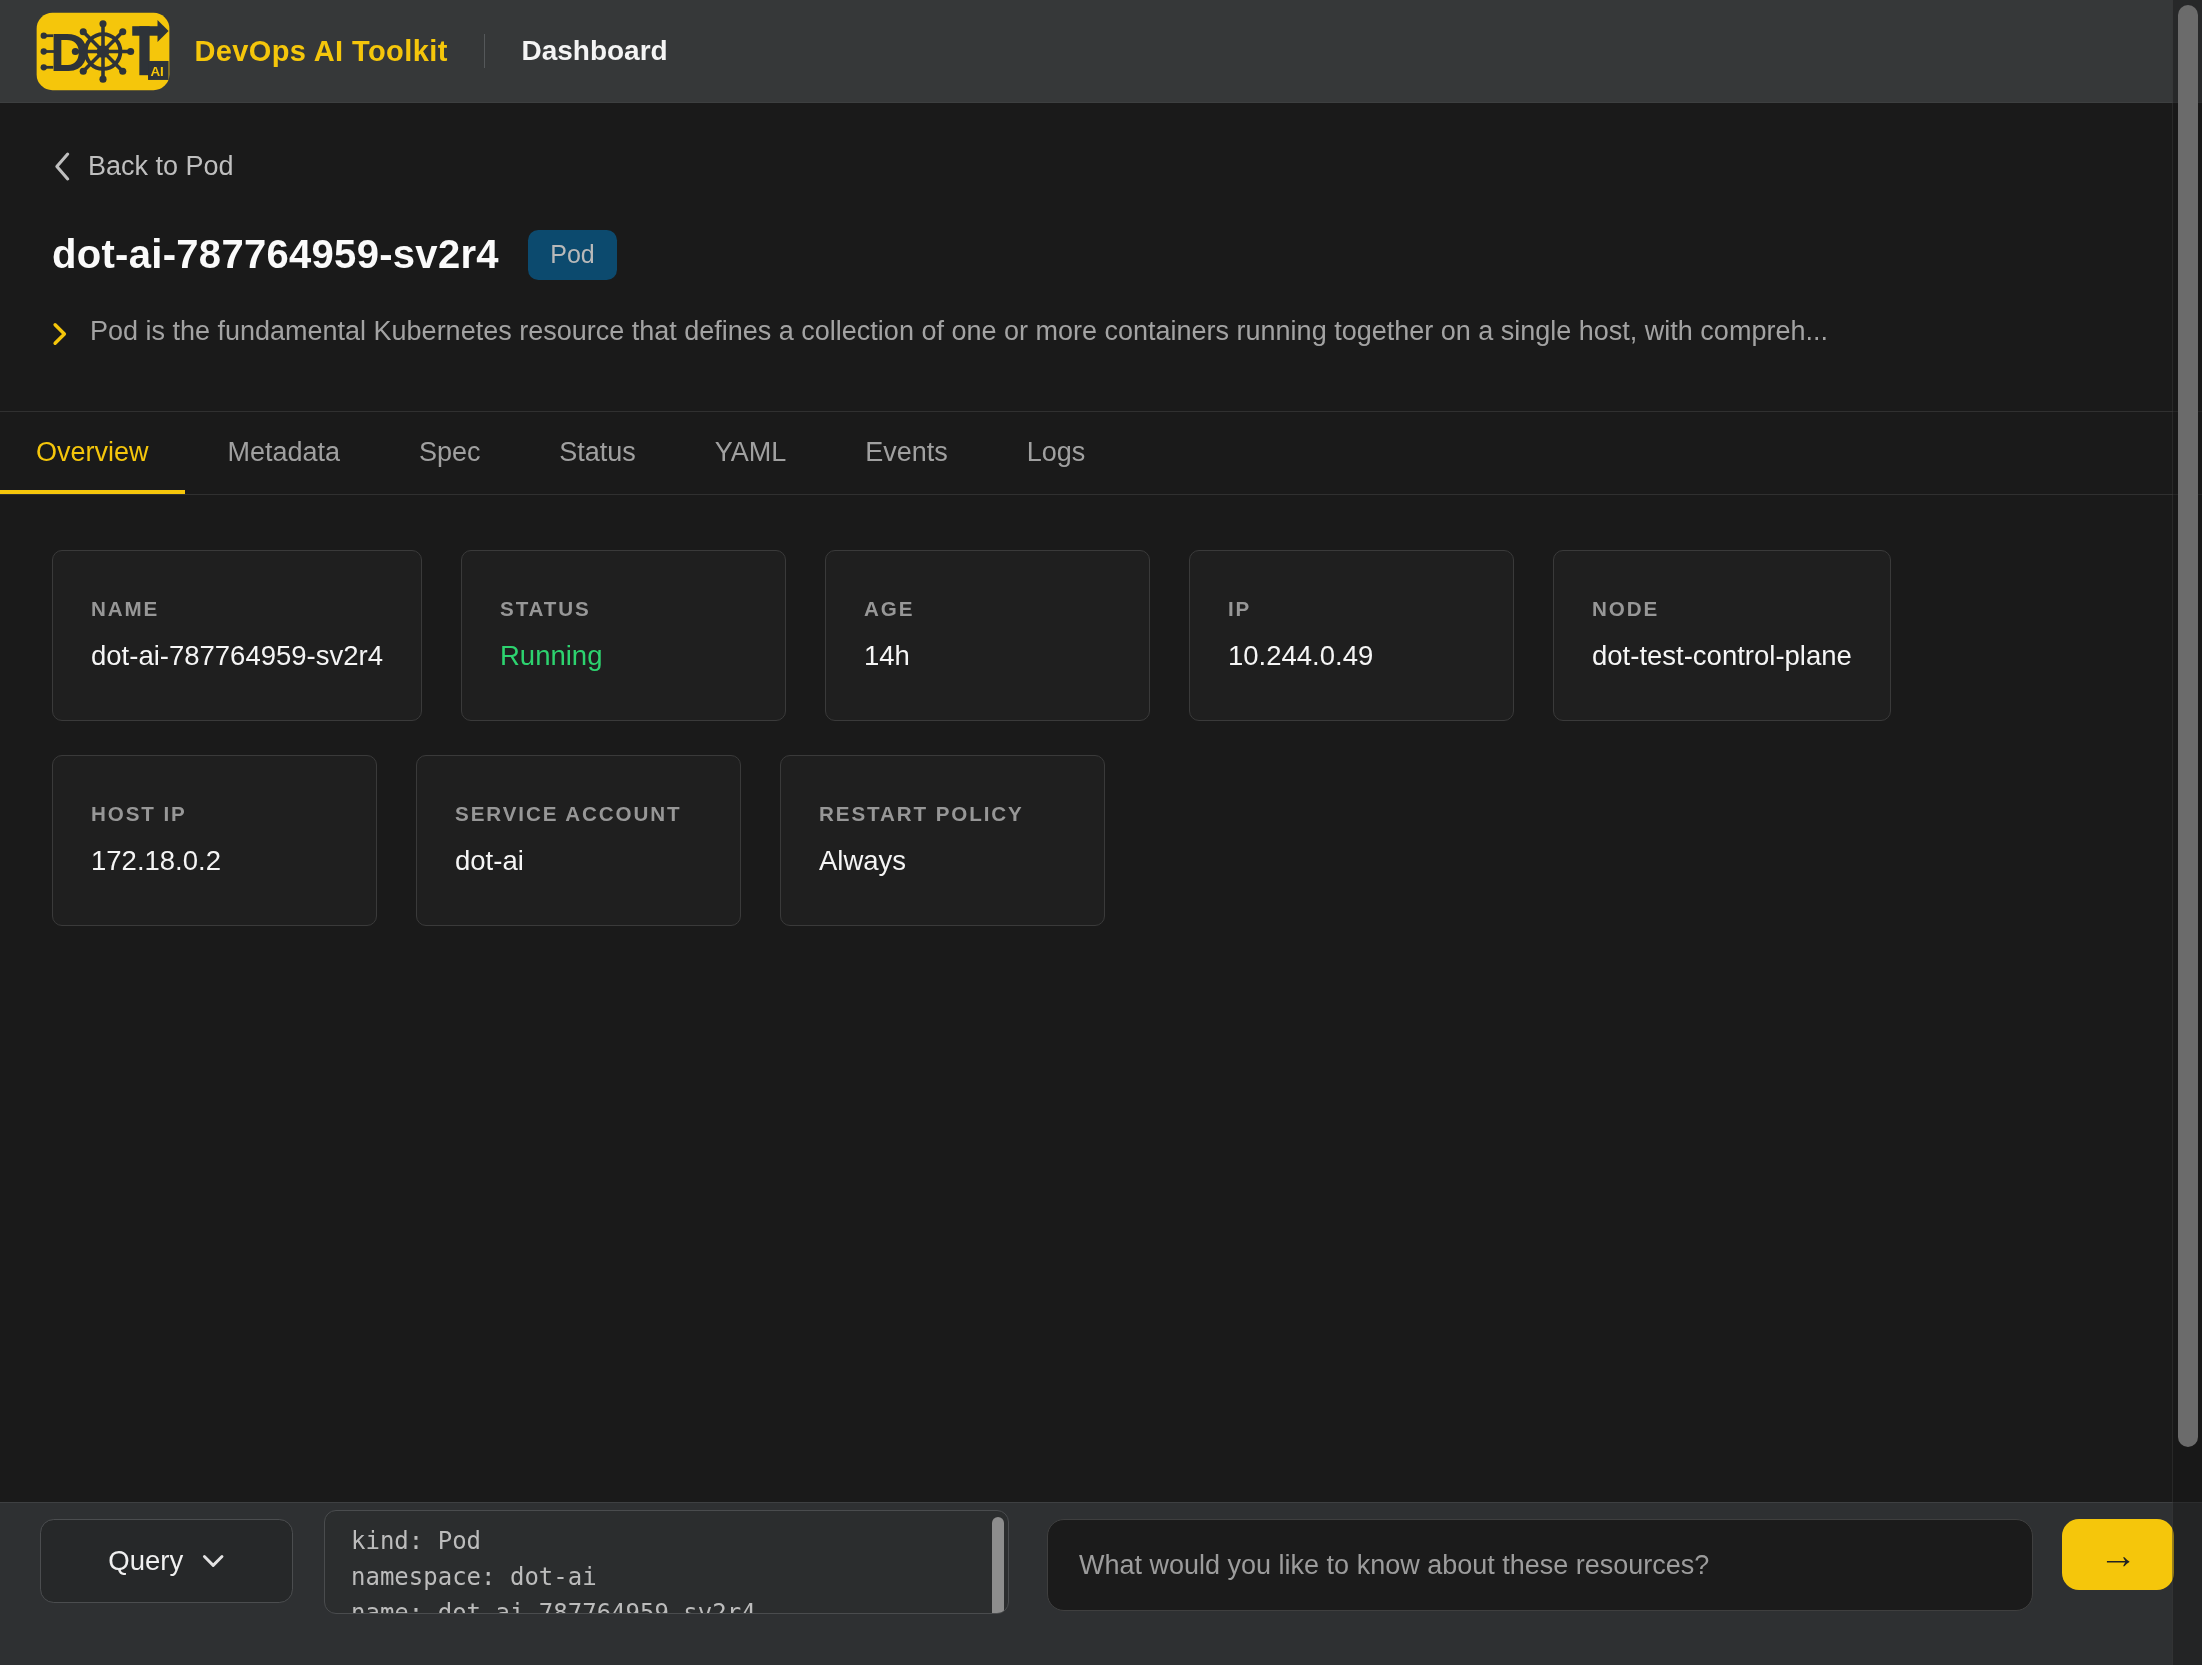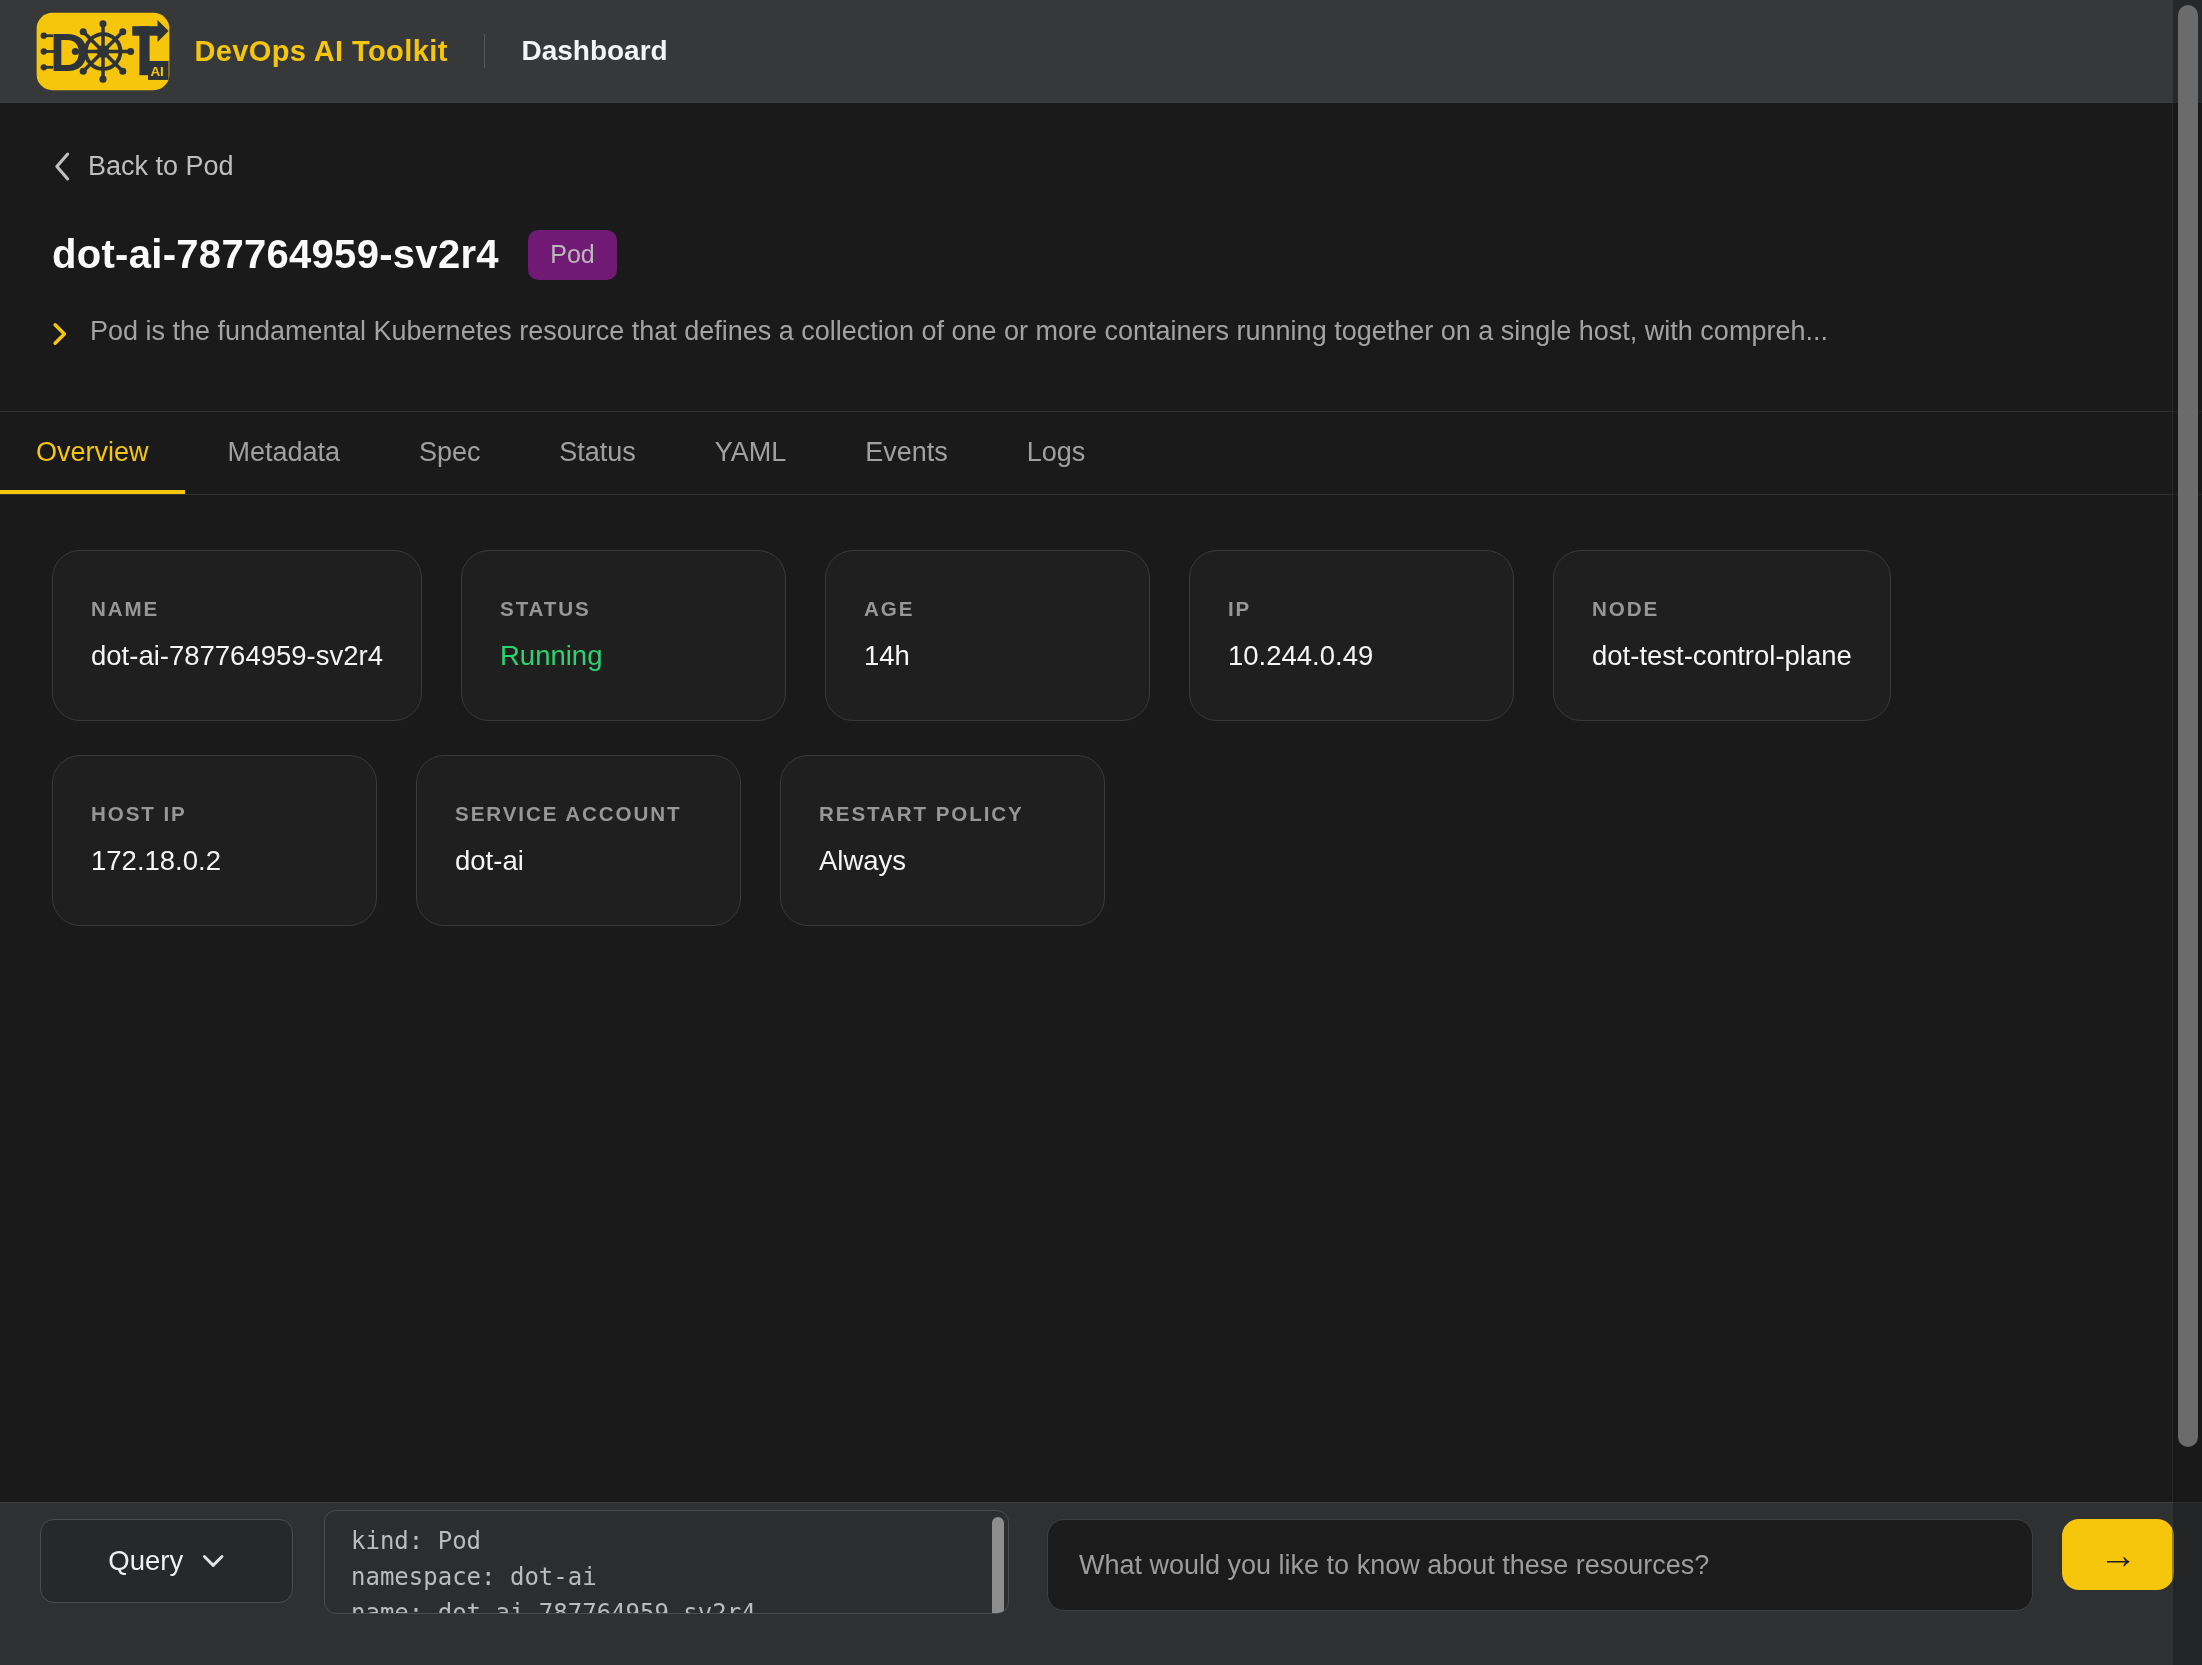--- a/index.html
+++ b/index.html
@@ -50,21 +50,21 @@
   .back-link{
     display:inline-flex;align-items:center;gap:17px;
     color:#bfbfbf;font-size:27px;cursor:pointer;
   }
   .title-row{
     display:flex;align-items:center;gap:29px;
     margin-top:45px;
   }
   .page-title{font-size:40px;font-weight:700;color:#fafafa;letter-spacing:0.3px;}
   .kind-badge{
-    background:#701a75;color:#b9b9b9;
+    background:#0c4a6e;color:#b9b9b9;
     font-size:25px;padding:10.3px 22.4px;border-radius:10.3px;
   }
   .desc-row{
     display:flex;align-items:flex-end;gap:22.4px;
     margin-top:36px;padding-bottom:64px;
     cursor:pointer;
   }
   .desc-text{
     color:#a3a3a3;font-size:27px;
     white-space:nowrap;overflow:hidden;text-overflow:ellipsis;
@@ -95,21 +95,21 @@
   .cards{
     flex:1 1 auto;
     padding:55px 52px;
     display:flex;flex-wrap:wrap;
     gap:34px 39px;
     align-content:flex-start;
   }
   .card{
     background:var(--card-bg);
     border:0.9px solid var(--card-border);
-    border-radius:28px;
+    border-radius:10px;
     min-width:325px;
     padding:46px 38px 48px 38px;
   }
   .card-label{
     font-size:20.6px;font-weight:600;color:#979797;
     letter-spacing:1.9px;text-transform:uppercase;
   }
   .card-value{
     margin-top:19px;
     font-size:27.5px;font-weight:500;color:#f5f5f5;

